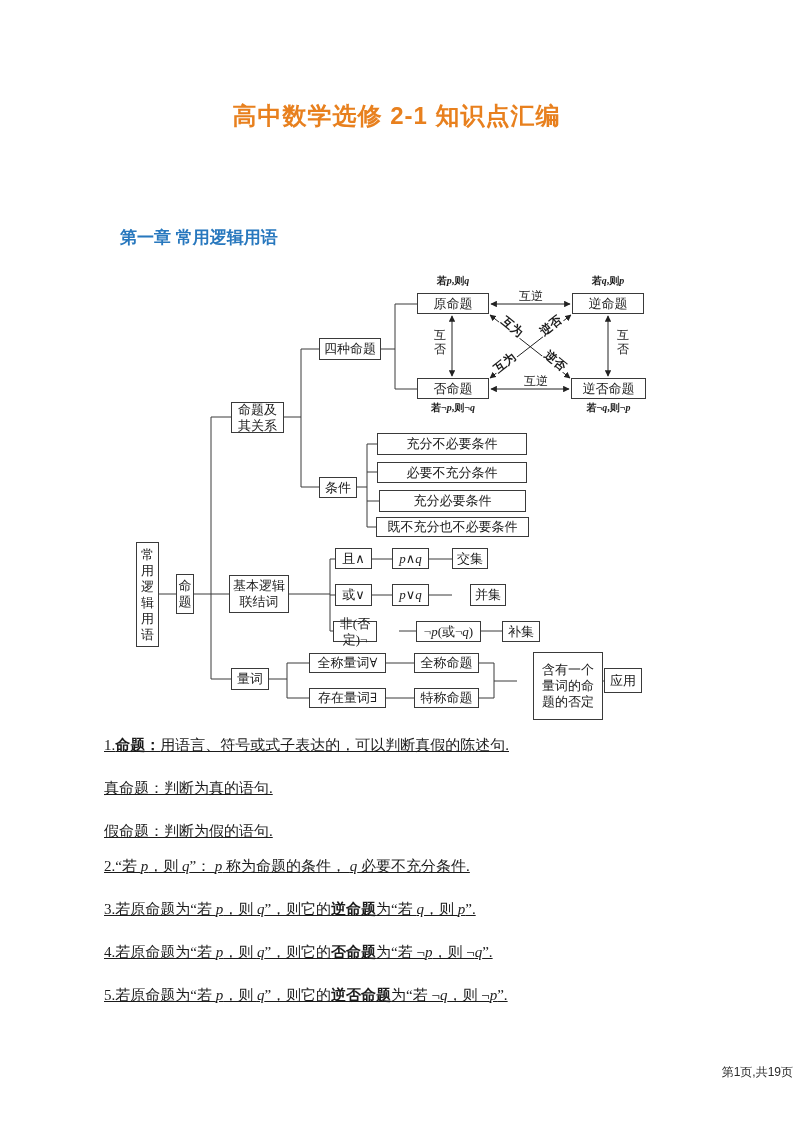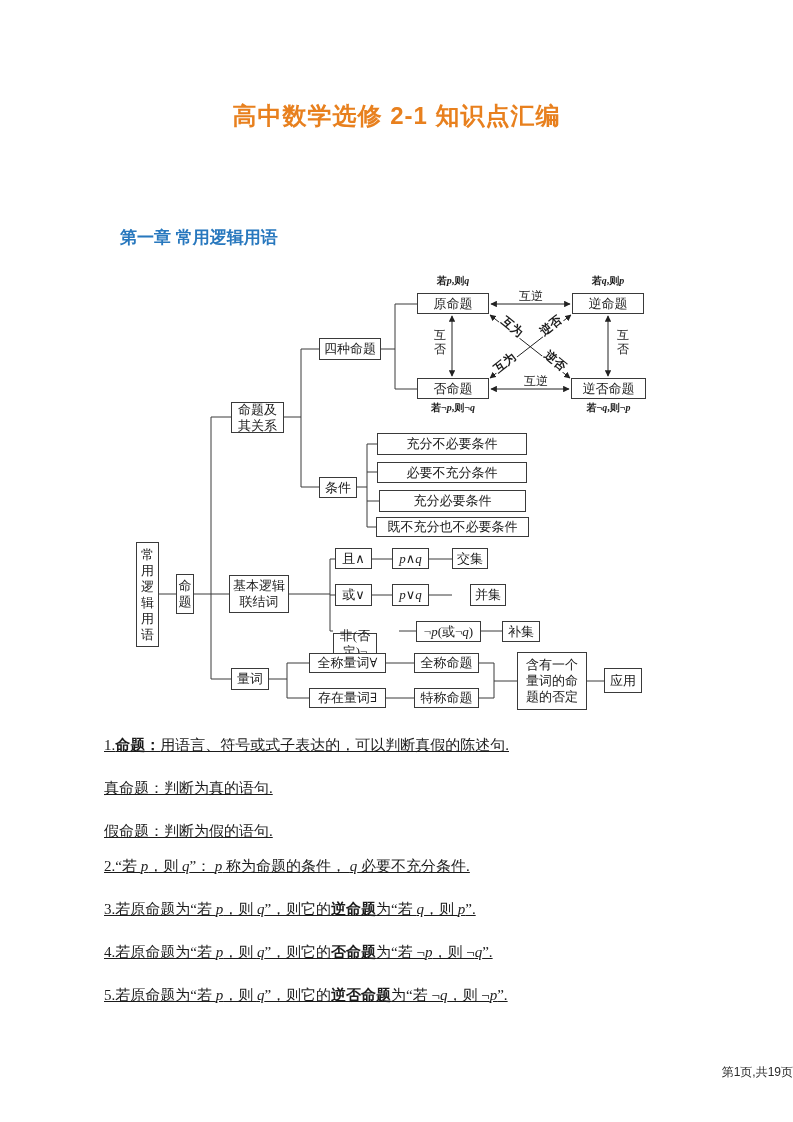--- a/index.html
+++ b/index.html
@@ -111,30 +111,30 @@
     <div class="box" style="left:242px;top:247px;width:153px;height:20px">既不充分也不必要条件</div>
 
     <div class="box" style="left:95px;top:305px;width:60px;height:38px">基本逻辑
 联结词</div>
     <div class="box" style="left:201px;top:278px;width:37px;height:21px">且∧</div>
     <div class="box" style="left:258px;top:278px;width:37px;height:21px"><span class="seg-i">p</span><span>∧</span><span class="seg-i">q</span></div>
     <div class="box" style="left:318px;top:278px;width:36px;height:21px">交集</div>
     <div class="box" style="left:201px;top:314px;width:37px;height:22px">或∨</div>
     <div class="box" style="left:258px;top:314px;width:37px;height:22px"><span class="seg-i">p</span><span>∨</span><span class="seg-i">q</span></div>
     <div class="box" style="left:336px;top:314px;width:36px;height:22px">并集</div>
-    <div class="box" style="left:199px;top:363px;width:44px;height:21px">非(否定)¬</div>
+    <div class="box" style="left:199px;top:351px;width:44px;height:21px">非(否定)¬</div>
     <div class="box" style="left:282px;top:351px;width:65px;height:21px"><span>¬</span><span class="seg-i">p</span><span>(或¬</span><span class="seg-i">q</span><span>)</span></div>
     <div class="box" style="left:368px;top:351px;width:38px;height:21px">补集</div>
 
     <div class="box" style="left:97px;top:398px;width:38px;height:22px">量词</div>
     <div class="box" style="left:175px;top:383px;width:77px;height:20px">全称量词∀</div>
     <div class="box" style="left:280px;top:383px;width:65px;height:20px">全称命题</div>
     <div class="box" style="left:175px;top:418px;width:77px;height:20px">存在量词∃</div>
     <div class="box" style="left:280px;top:418px;width:65px;height:20px">特称命题</div>
-    <div class="box" style="left:383px;top:382px;width:70px;height:58px">含有一个
+    <div class="box" style="left:399px;top:382px;width:70px;height:68px">含有一个
 量词的命
 题的否定</div>
     <div class="box" style="left:470px;top:398px;width:38px;height:25px">应用</div>
   </div>
 
   <p class="note" style="top:735px"><span>1.</span><span class="seg-b">命题：</span><span>用语言、符号或式子表达的，可以判断真假的陈述句.</span></p>
   <p class="note" style="top:821px"><span>假命题：判断为假的语句.</span></p>
   <p class="note" style="top:778px"><span>真命题：判断为真的语句.</span></p>
   <p class="note" style="top:856px"><span>2.“若 </span><span class="seg-i">p</span><span>，则 </span><span class="seg-i">q</span><span>”： </span><span class="seg-i">p</span><span> 称为命题的条件， </span><span class="seg-i">q</span><span> 必要不充分条件.</span></p>
   <p class="note" style="top:899px"><span>3.若原命题为“若 </span><span class="seg-i">p</span><span>，则 </span><span class="seg-i">q</span><span>”，则它的</span><span class="seg-b">逆命题</span><span>为“若 </span><span class="seg-i">q</span><span>，则 </span><span class="seg-i">p</span><span>”.</span></p>

